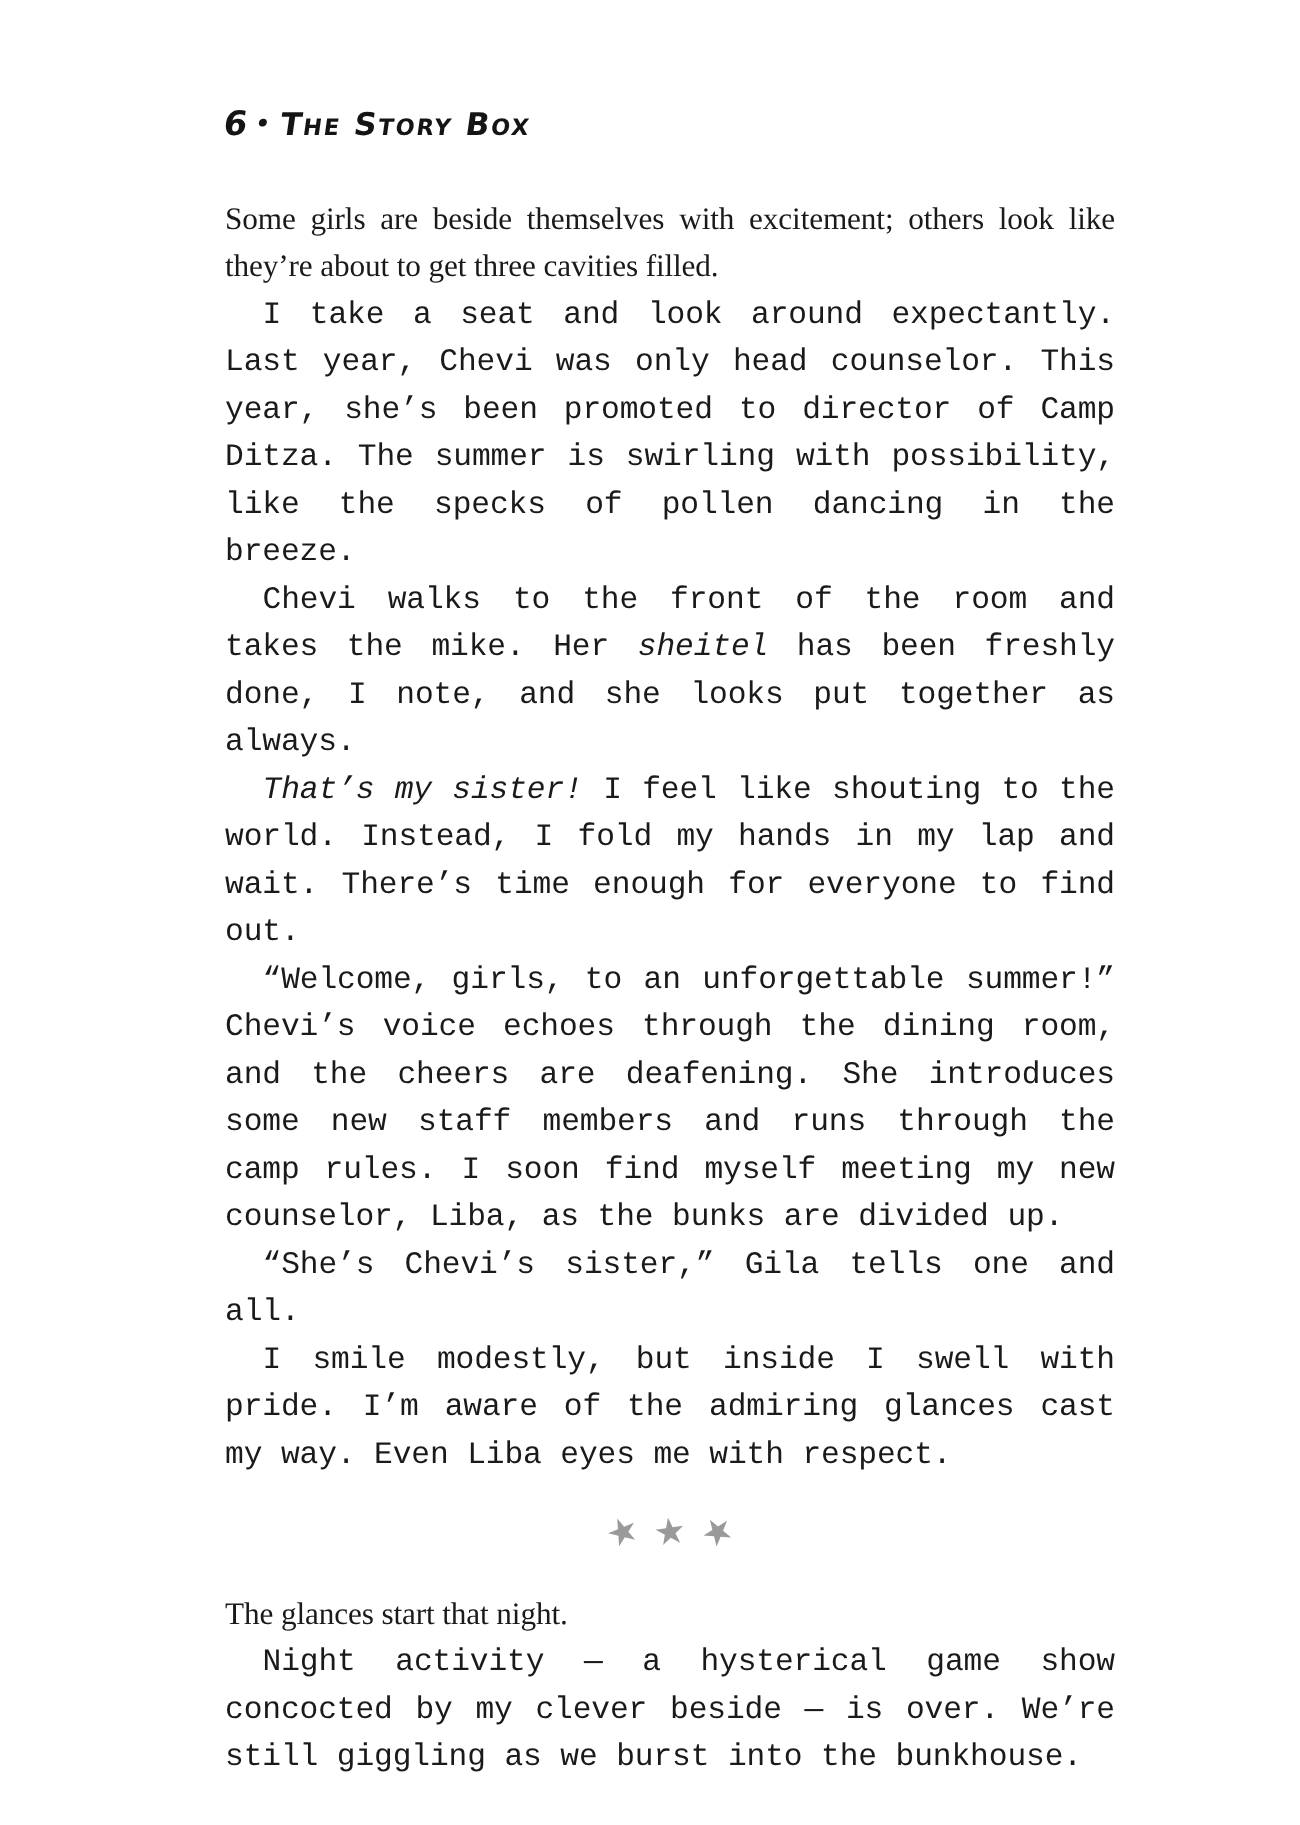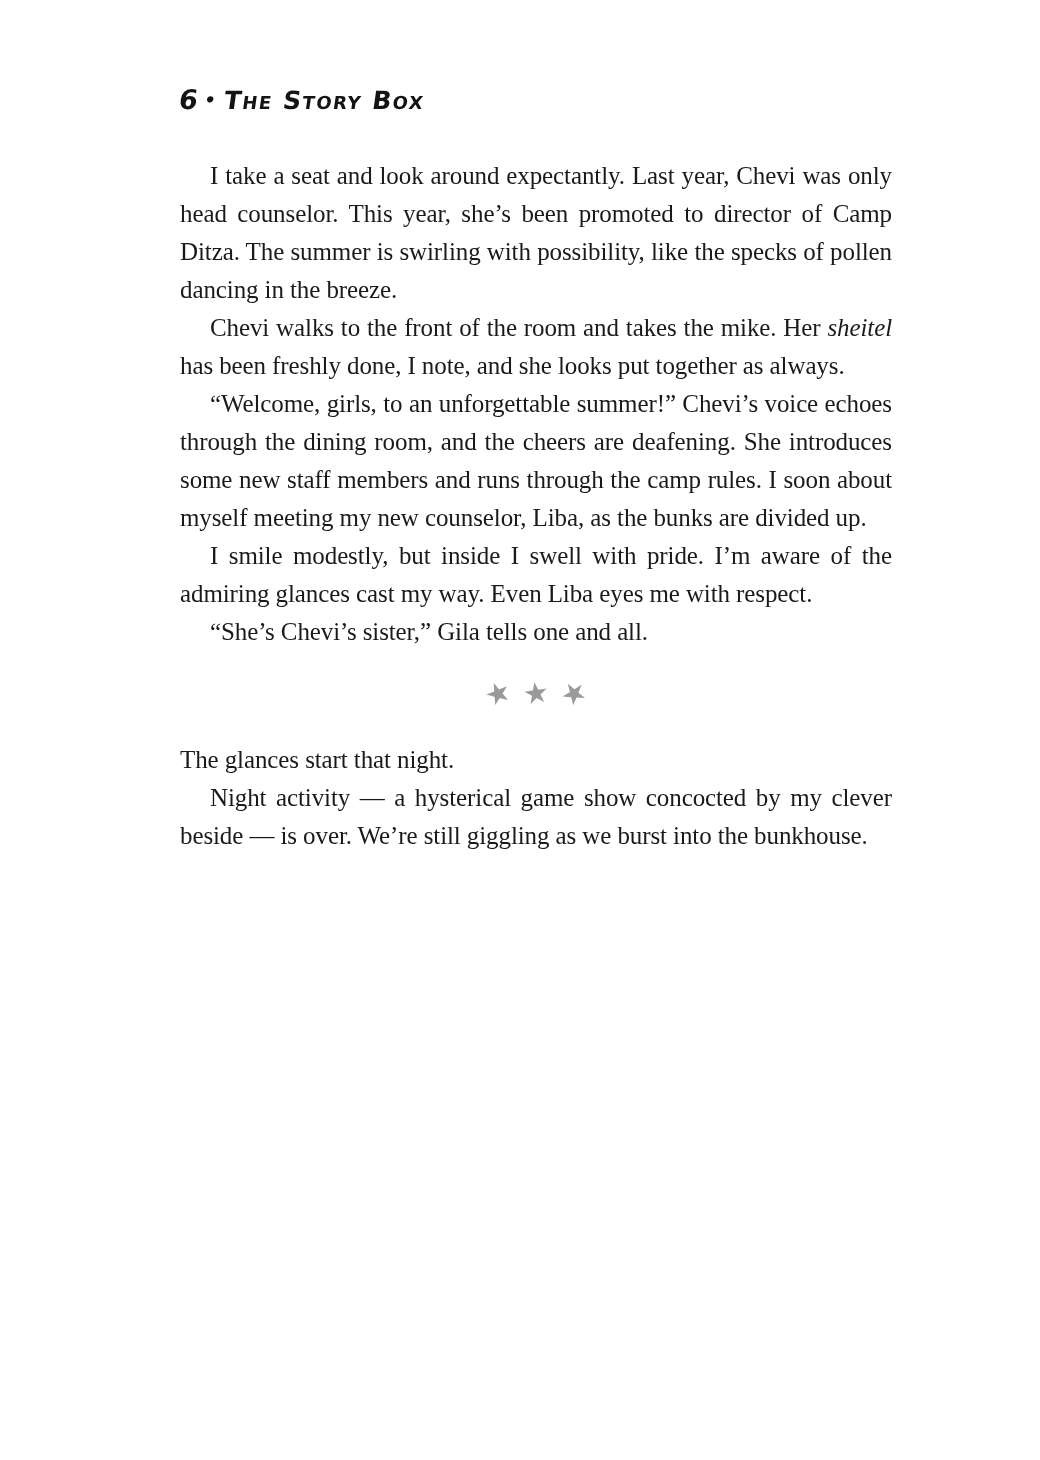--- a/index.html
+++ b/index.html
@@ -54,20 +54,21 @@
     letter-spacing: -0.1px;
     hyphens: none;
     -webkit-hyphens: none;
   }
   .body-text p {
     margin: 0;
     padding: 0;
   }
   .body-text p.indent {
     text-indent: 30px;
+    font-family: Liberation Mono, monospace;
   }
   .seg-italic {
     font-style: italic;
   }
   
   .star-sep {
     display: flex;
     justify-content: center;
     align-items: center;
     gap: 12px;
@@ -85,25 +86,27 @@
   .star-sep .star:nth-child(3) { transform: rotate(-32deg); }
 </style>
 </head>
 <body>
 
 <div class="page">
   <div class="running-head">
     <span class="pgnum">6</span><span class="bullet">•</span><span class="book-title">The Story Box</span>
   </div>
   <div class="body-text" id="content">
+      <p><span>Some girls are beside themselves with excitement; others look like they’re about to get three cavities filled.</span></p>
       <p class="indent"><span>I take a seat and look around expectantly. Last year, Chevi was only head counselor. This year, she’s been promoted to director of Camp Ditza. The summer is swirling with possibility, like the specks of pollen dancing in the breeze.</span></p>
       <p class="indent"><span>Chevi walks to the front of the room and takes the mike. Her </span><span class="seg-italic">sheitel</span><span> has been freshly done, I note, and she looks put together as always.</span></p>
-      <p class="indent"><span>“Welcome, girls, to an unforgettable summer!” Chevi’s voice echoes through the dining room, and the cheers are deafening. She introduces some new staff members and runs through the camp rules. I soon about myself meeting my new counselor, Liba, as the bunks are divided up.</span></p>
+      <p class="indent"><span class="seg-italic">That’s my sister!</span><span> I feel like shouting to the world. Instead, I fold my hands in my lap and wait. There’s time enough for everyone to find out.</span></p>
+      <p class="indent"><span>“Welcome, girls, to an unforgettable summer!” Chevi’s voice echoes through the dining room, and the cheers are deafening. She introduces some new staff members and runs through the camp rules. I soon find myself meeting my new counselor, Liba, as the bunks are divided up.</span></p>
+      <p class="indent"><span>“She’s Chevi’s sister,” Gila tells one and all.</span></p>
       <p class="indent"><span>I smile modestly, but inside I swell with pride. I’m aware of the admiring glances cast my way. Even Liba eyes me with respect.</span></p>
-      <p class="indent"><span>“She’s Chevi’s sister,” Gila tells one and all.</span></p>
       <div class="star-sep" style="color: rgb(154, 154, 154);">
         <span class="star">★</span>
         <span class="star">★</span>
         <span class="star">★</span>
       </div>
       <p><span>The glances start that night.</span></p>
       <p class="indent"><span>Night activity — a hysterical game show concocted by my clever beside — is over. We’re still giggling as we burst into the bunkhouse.</span></p>
     </div>
 </div>
 

